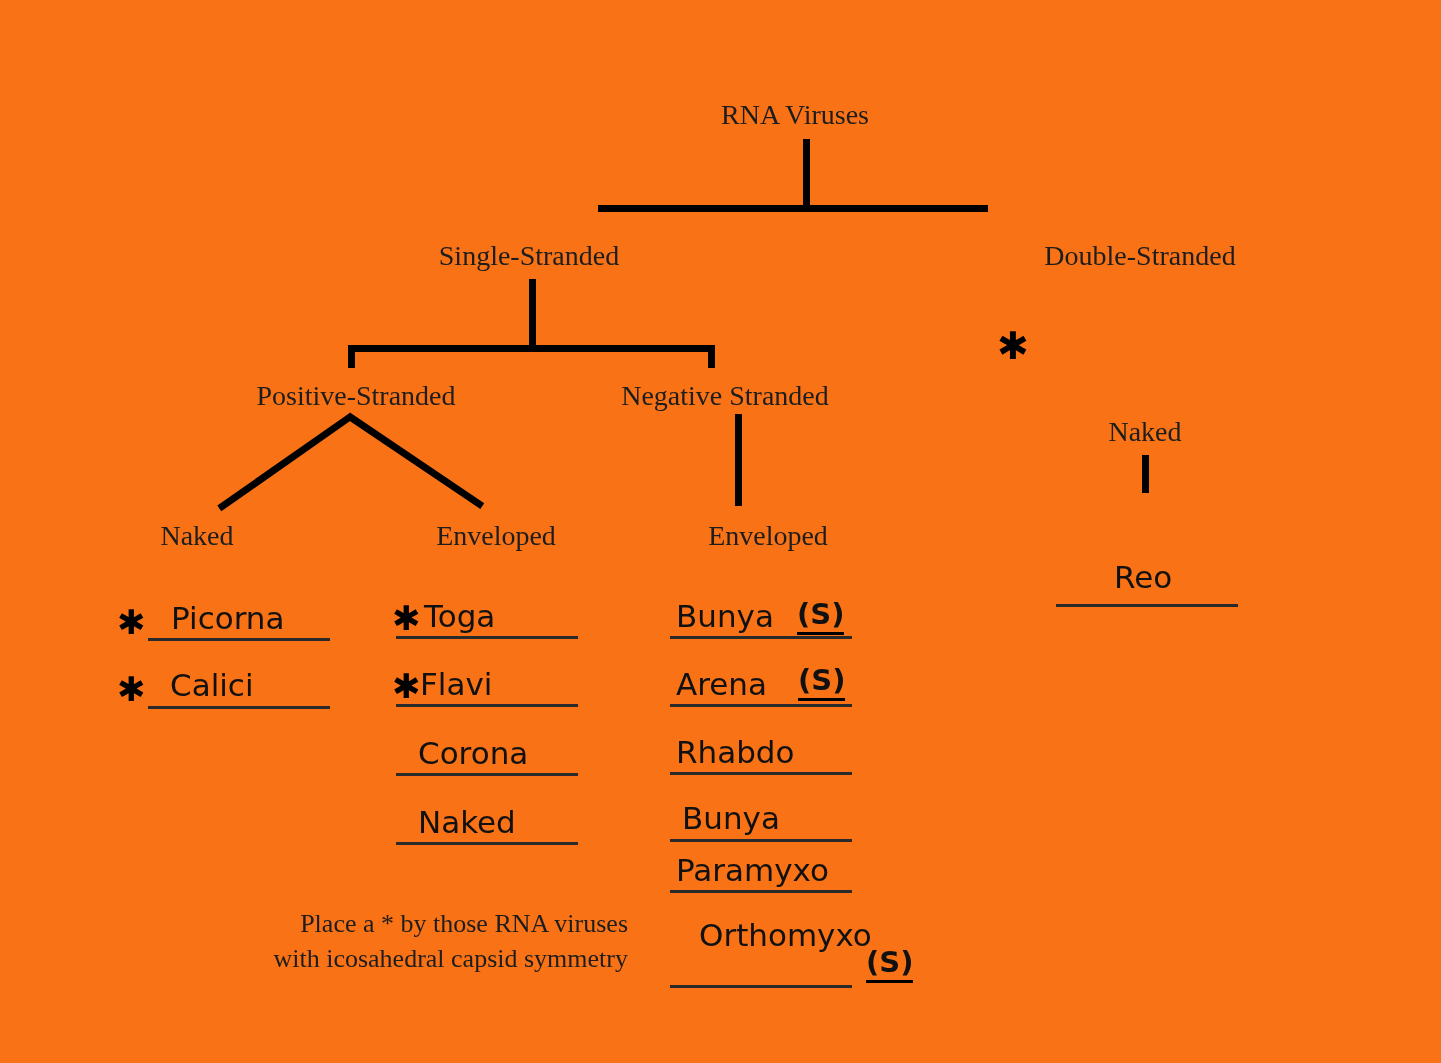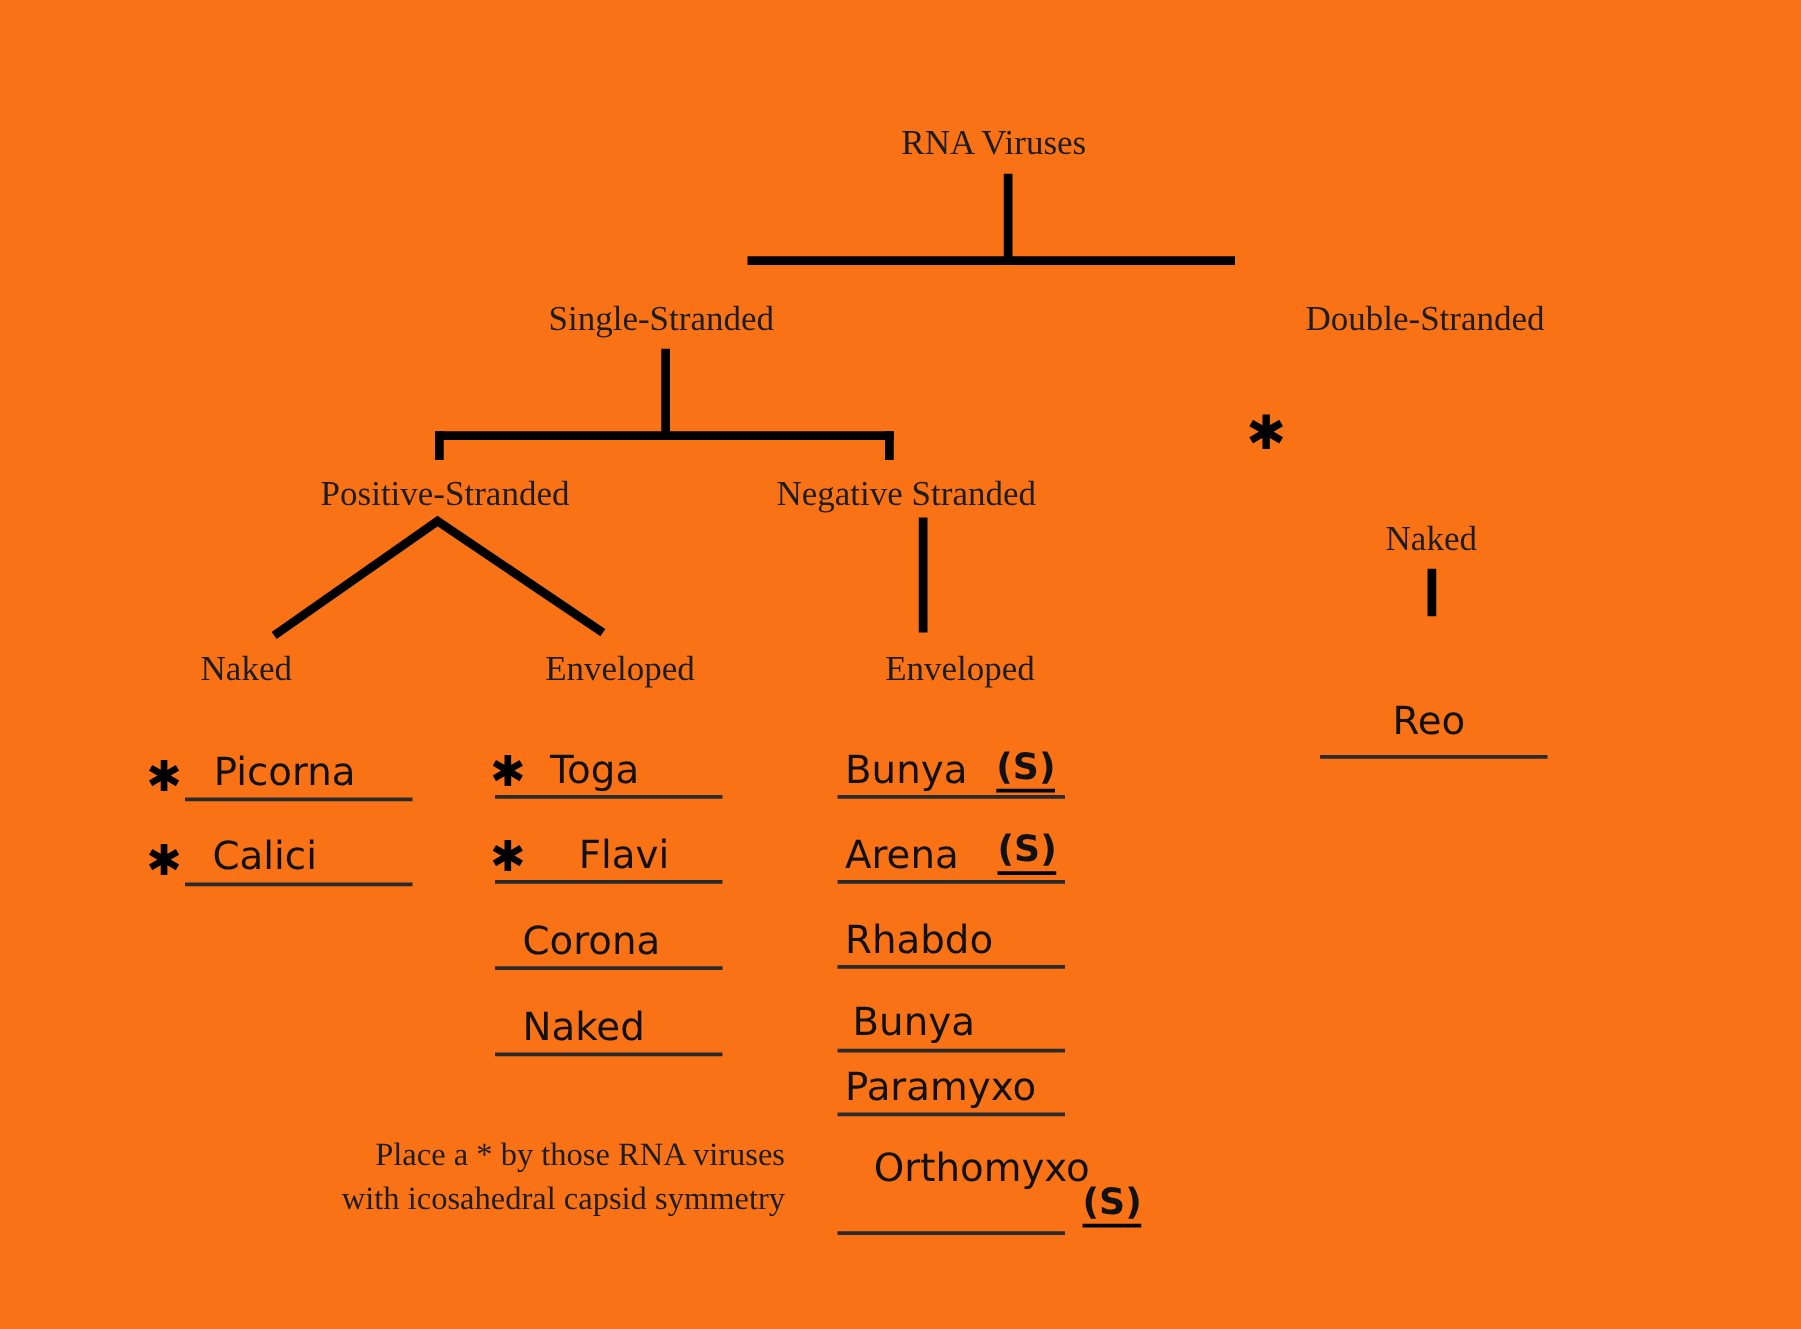--- a/index.html
+++ b/index.html
@@ -145,27 +145,27 @@
   </div>
   <div class="rule" style="left:148px; top:638px; width:182px;"></div>
 
   <div class="aster small" style="left:117px; top:672px;">✱</div>
   <div class="entry" style="left:170px; top:670px;text-align:right;">
     <span>Calici</span>
   </div>
   <div class="rule" style="left:148px; top:706px; width:182px;"></div>
 
   <div class="aster small" style="left:392px; top:601px;">✱</div>
-  <div class="entry" style="left:440px; top:601px;">
+  <div class="entry" style="left:424px; top:601px;">
     <span>Toga</span>
   </div>
   <div class="rule" style="left:396px; top:636px; width:182px;"></div>
 
   <div class="aster small" style="left:392px; top:669px;">✱</div>
-  <div class="entry" style="left:420px; top:669px;margin-left:43px;">
+  <div class="entry" style="left:420px; top:669px;">
     <span>Flavi</span>
   </div>
   <div class="rule" style="left:396px; top:704px; width:182px;"></div>
 
   <div class="entry" style="left:418px; top:738px;">
     <span>Corona</span>
   </div>
   <div class="rule" style="left:396px; top:773px; width:182px;"></div>
 
   <div class="entry" style="left:418px; top:807px;">

